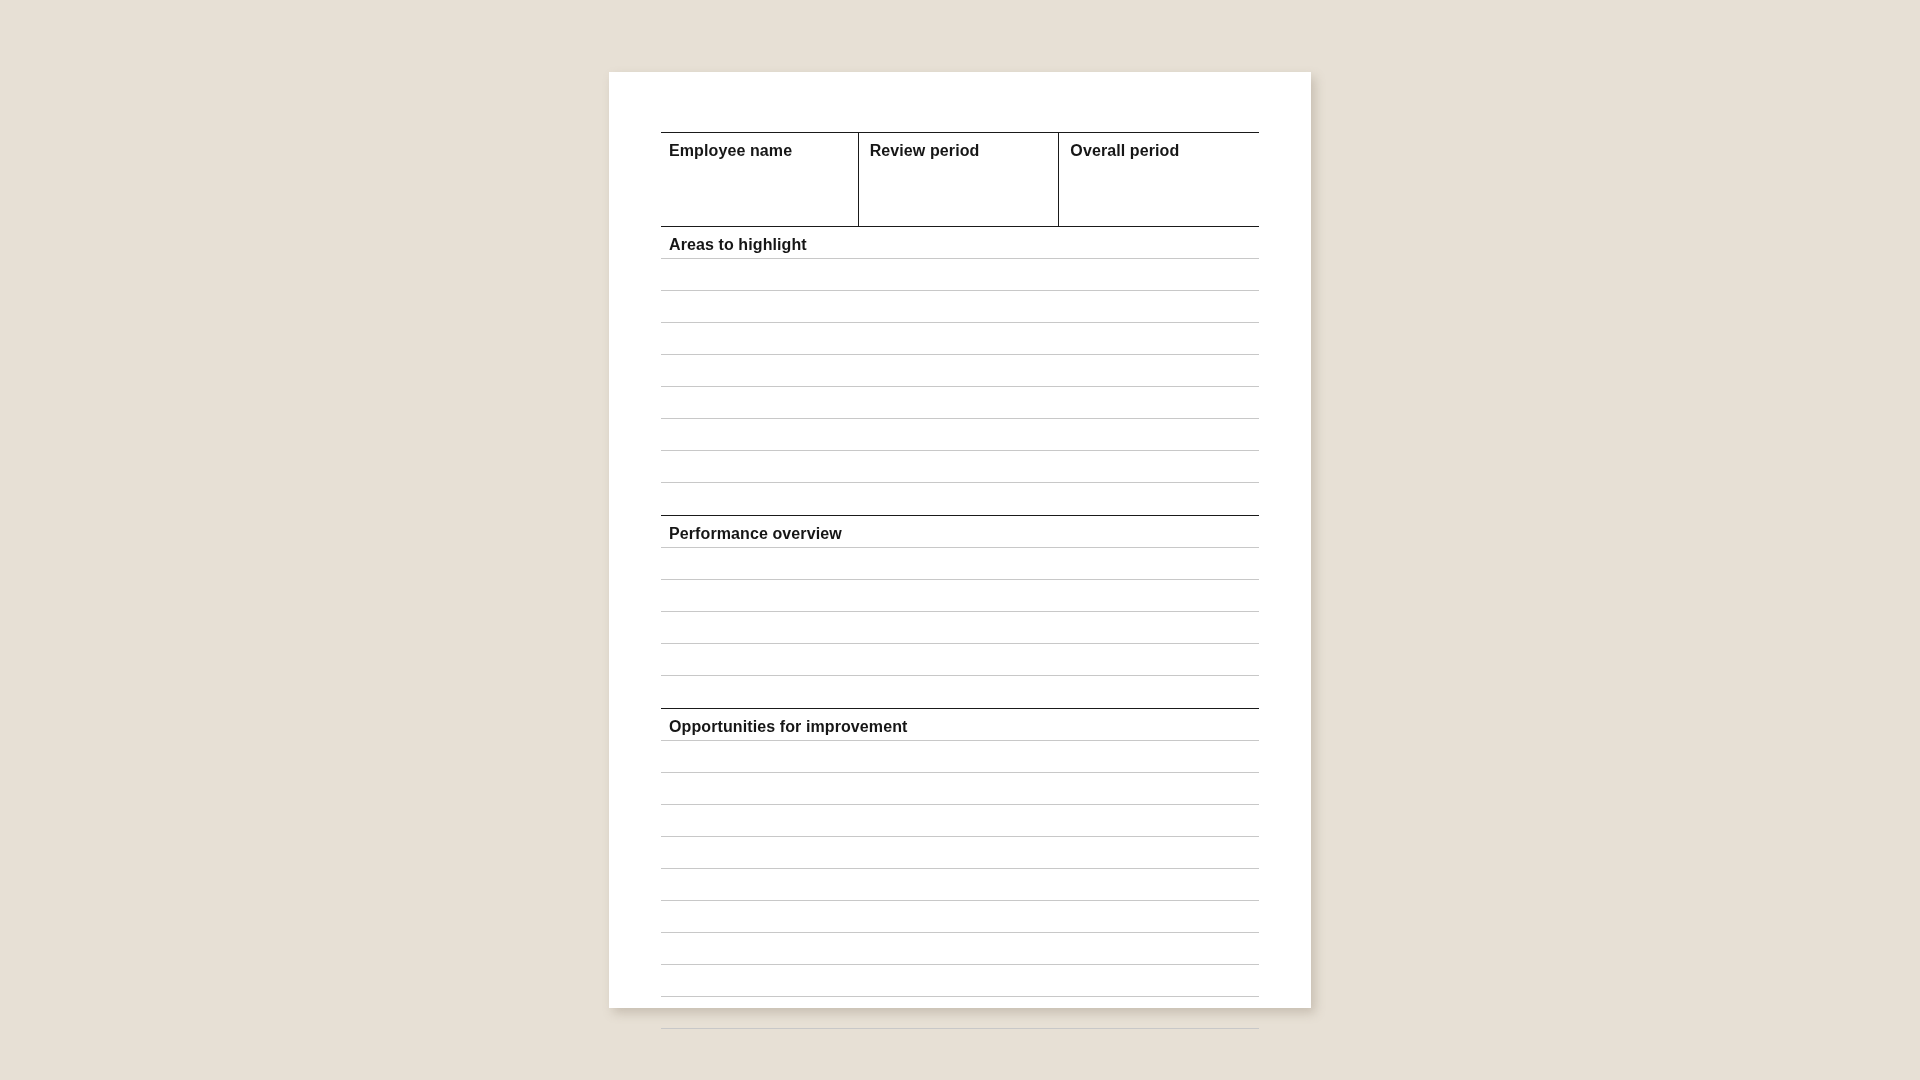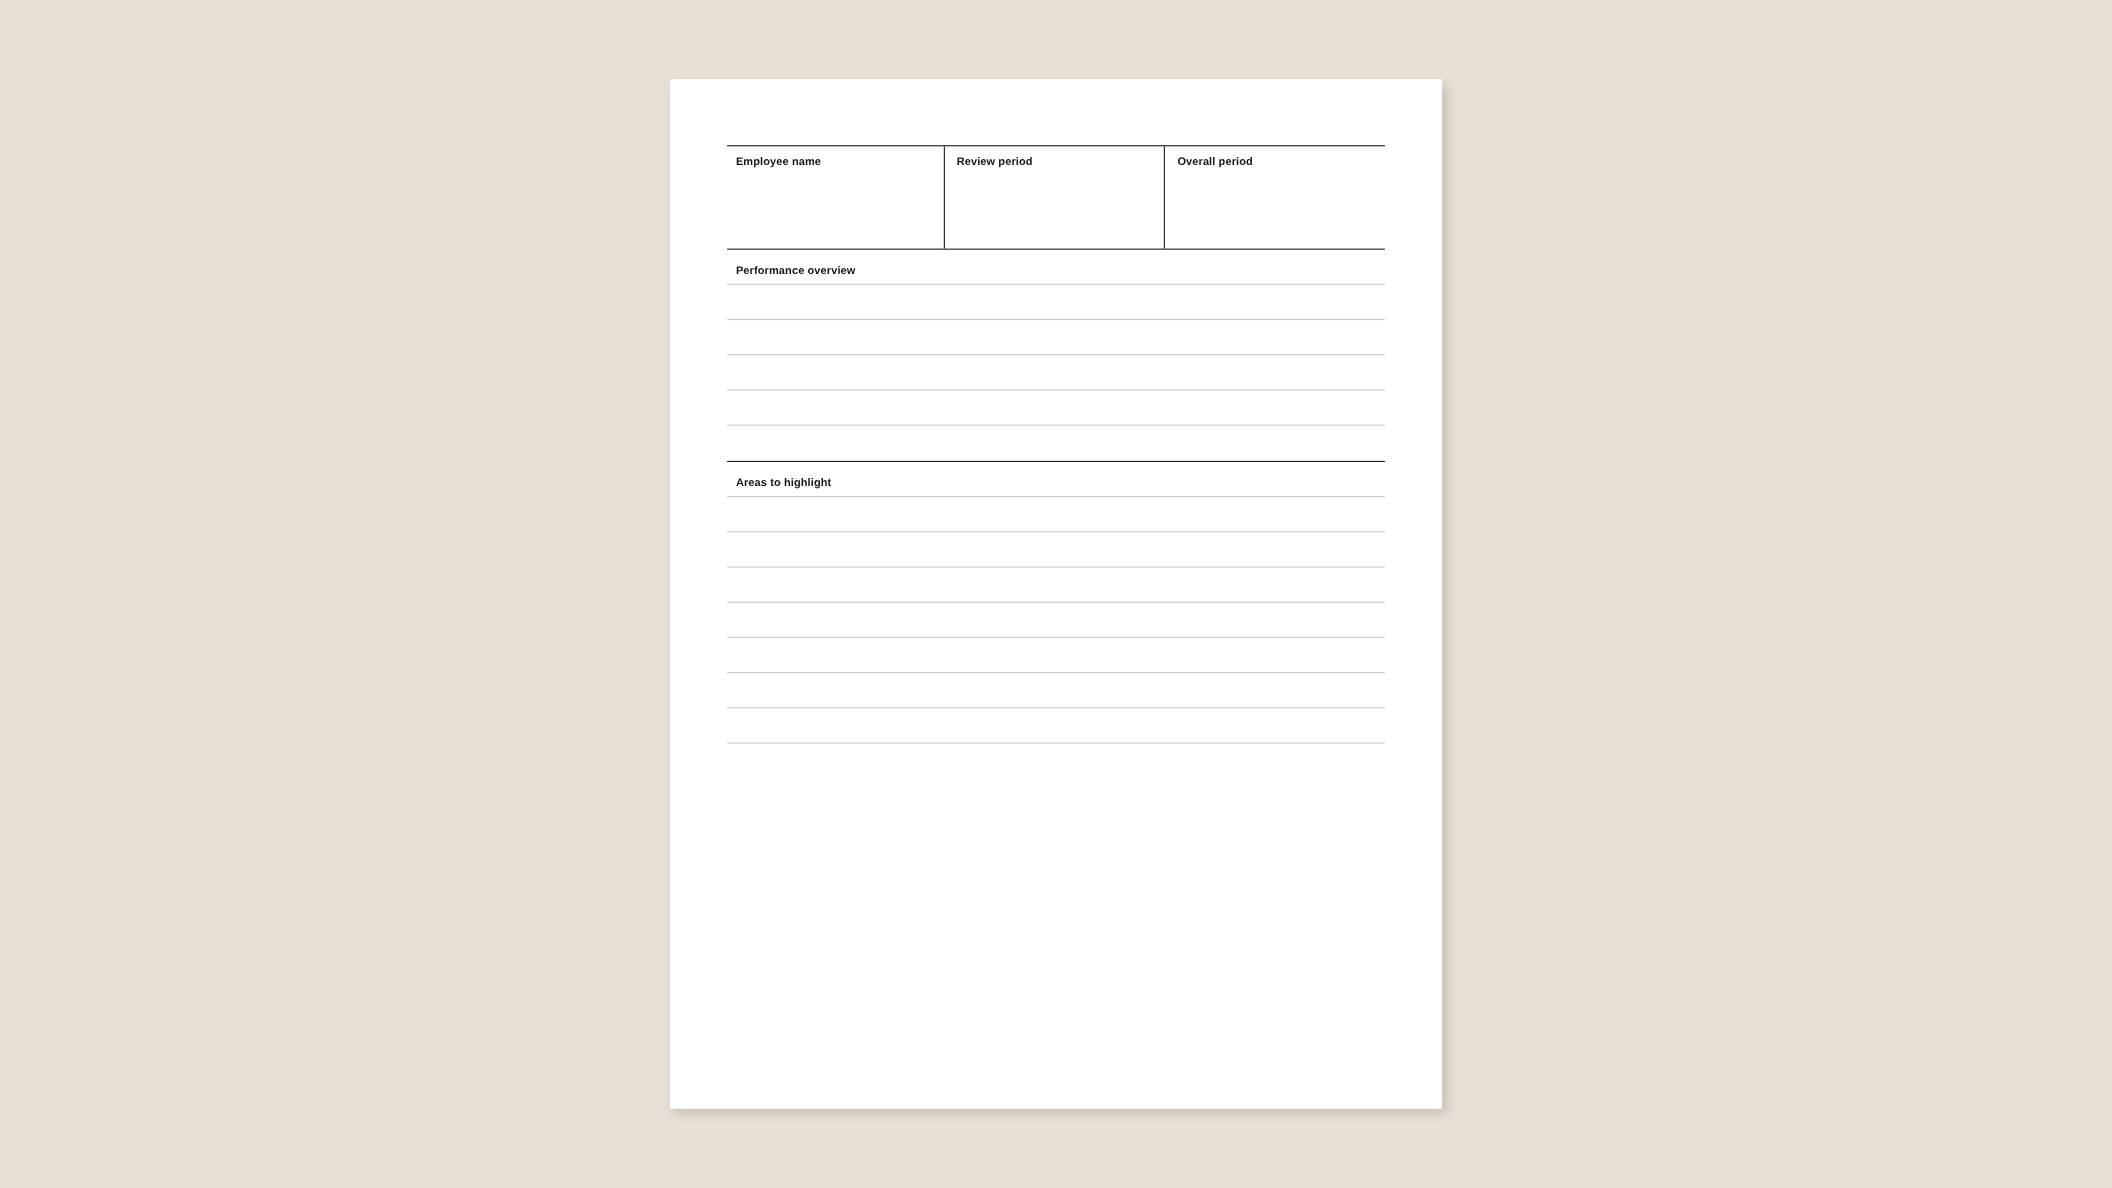--- a/index.html
+++ b/index.html
@@ -32,21 +32,21 @@
   .header-cell {
     flex: 1;
     padding: 9px 8px 0 8px;
     box-sizing: border-box;
   }
   .header-cell + .header-cell {
     border-left: 1.5px solid #1a1a1a;
     padding-left: 11px;
   }
   .label {
-    font-size: 10px;
+    font-size: 16px;
     font-weight: bold;
     color: #161616;
     letter-spacing: 0.1px;
   }
   .section {
     border-bottom: 1.5px solid #1a1a1a;
   }
   .section:last-child { border-bottom: none; }
   .section-title {
     height: 32px;
@@ -75,38 +75,52 @@
       <div class="header-cell">
         <div class="label">Review period</div>
       </div>
       <div class="header-cell">
         <div class="label">Overall period</div>
       </div>
     </div>
 
     <div class="section">
       <div class="section-title">
-        <span class="label">Performance overview</span>
-      </div>
-      <div class="line"></div>
-      <div class="line"></div>
-      <div class="line"></div>
-      <div class="line"></div>
-      <div class="line"></div>
-    </div>
-
-    <div class="section">
-      <div class="section-title">
         <span class="label">Areas to highlight</span>
       </div>
       <div class="line"></div>
       <div class="line"></div>
       <div class="line"></div>
       <div class="line"></div>
       <div class="line"></div>
       <div class="line"></div>
       <div class="line"></div>
       <div class="line"></div>
     </div>
 
+    <div class="section">
+      <div class="section-title">
+        <span class="label">Performance overview</span>
+      </div>
+      <div class="line"></div>
+      <div class="line"></div>
+      <div class="line"></div>
+      <div class="line"></div>
+      <div class="line"></div>
+    </div>
+
+    <div class="section last">
+      <div class="section-title">
+        <span class="label">Opportunities for improvement</span>
+      </div>
+      <div class="line"></div>
+      <div class="line"></div>
+      <div class="line"></div>
+      <div class="line"></div>
+      <div class="line"></div>
+      <div class="line"></div>
+      <div class="line"></div>
+      <div class="line"></div>
+      <div class="line"></div>
+    </div>
 
   </div>
 </div>
 
 </body></html>

